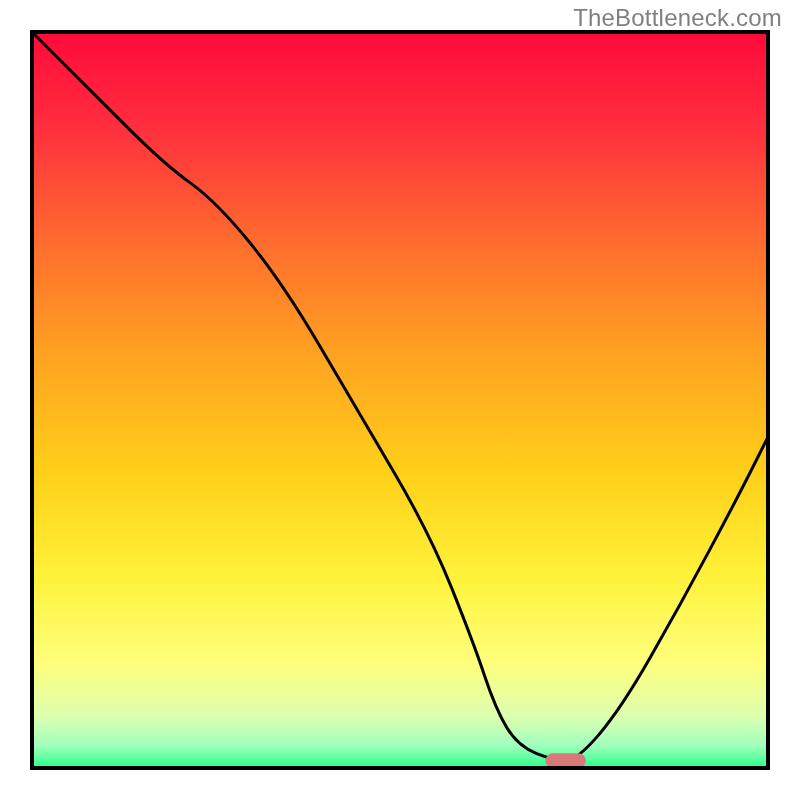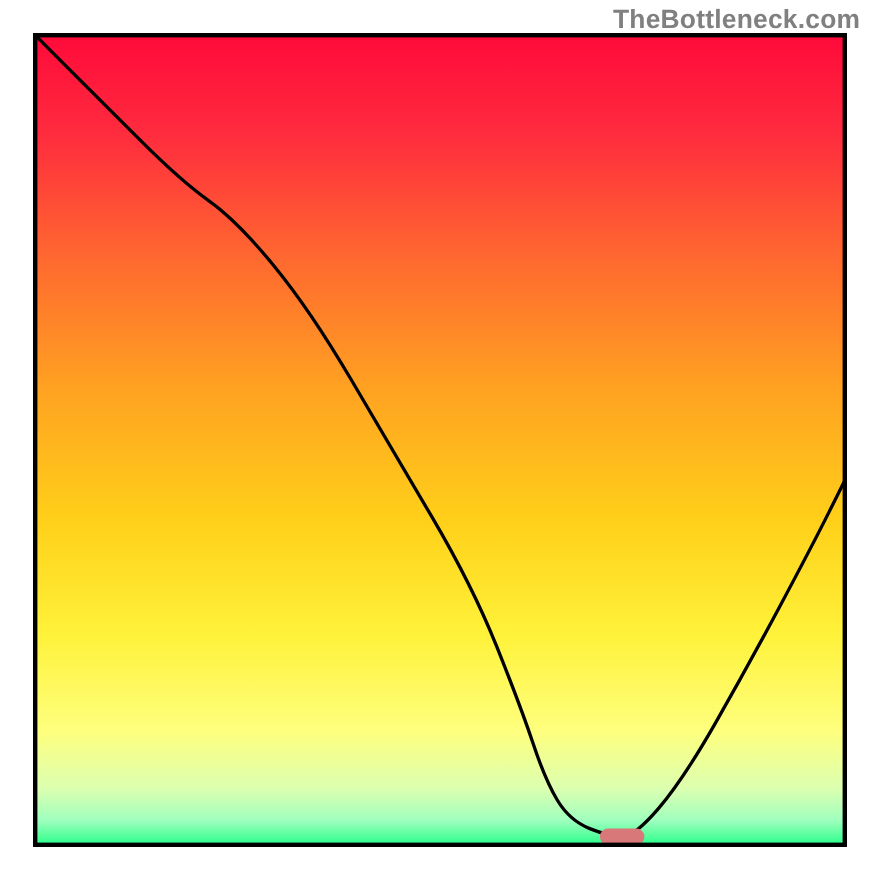--- a/index.html
+++ b/index.html
@@ -13,21 +13,21 @@
   .chart-container {
     position: relative;
     width: 800px;
     height: 800px;
   }
   .watermark {
     position: absolute;
     top: 4px;
     right: 18px;
     font-size: 24px;
-    font-weight: 700;
+    font-weight: 400;
     color: #808080;
     letter-spacing: 0.2px;
     z-index: 5;
   }
   svg.plot {
     position: absolute;
     top: 0;
     left: 0;
   }
 </style>

